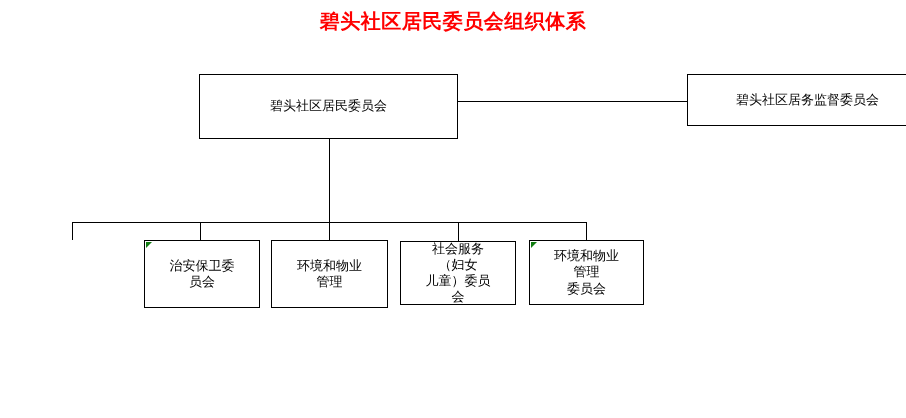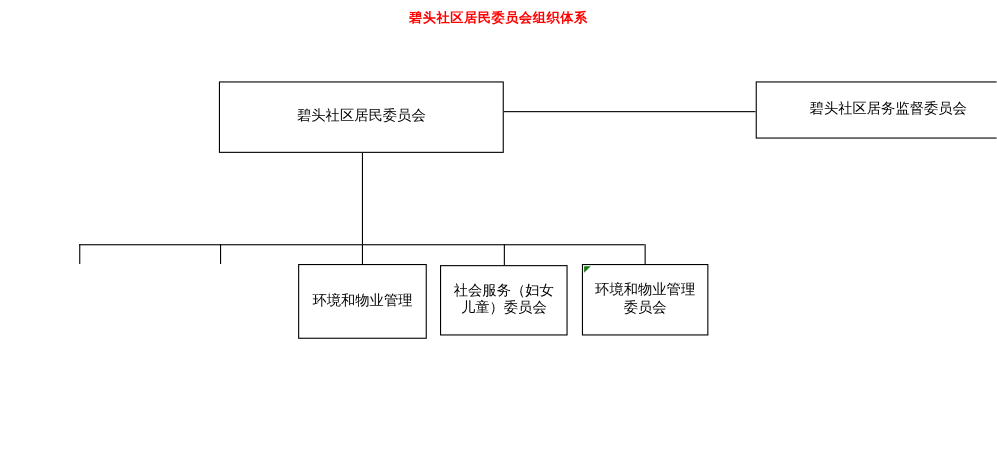--- a/index.html
+++ b/index.html
@@ -18,38 +18,38 @@
     width: 906px;
     height: 418px;
   }
   .chart-title {
     position: absolute;
     left: 0;
     top: 8px;
     width: 906px;
     text-align: center;
     color: #ff0000;
-    font-size: 12px;
+    font-size: 20px;
     font-weight: bold;
     letter-spacing: 0.5px;
     white-space: nowrap;
   }
   .node {
     position: absolute;
     box-sizing: border-box;
     border: 1px solid #000000;
     background: #ffffff;
     display: flex;
     align-items: center;
     justify-content: center;
     text-align: center;
     font-size: 13px;
     color: #000000;
     line-height: 1.25;
-    padding: 2px 0;
+    padding: 2px 20px;
   }
   .node .node-text {
     display: block;
     white-space: pre-line;
   }
   .green-flag {
     position: absolute;
     left: 1px;
     top: 1px;
     width: 0;
@@ -84,20 +84,24 @@
   <div class="line line-v" id="drop-4" style="left: 586px; top: 222px; height: 18px;"></div>
 
   <div class="node" id="node-root" style="left: 199px; top: 74px; width: 259px; height: 65px;">
     <span class="node-text">碧头社区居民委员会</span>
   </div>
 
   <div class="node" id="node-supervisory" style="left: 687px; top: 74px; width: 241px; height: 52px;">
     <span class="node-text">碧头社区居务监督委员会</span>
   </div>
 
+  <div class="node" id="node-child-1" style="left: 144px; top: 240px; width: 116px; height: 68px;">
+    <span class="green-flag"></span>
+    <span class="node-text">治安保卫委员会</span>
+  </div>
   <div class="node" id="node-child-2" style="left: 271px; top: 240px; width: 117px; height: 68px;">
 
     <span class="node-text">环境和物业管理</span>
   </div>
   <div class="node" id="node-child-3" style="left: 400px; top: 241px; width: 116px; height: 64px; text-align: center;">
 
     <span class="node-text">社会服务（妇女
 儿童）委员会</span>
   </div>
   <div class="node" id="node-child-4" style="left: 529px; top: 240px; width: 115px; height: 65px;">

